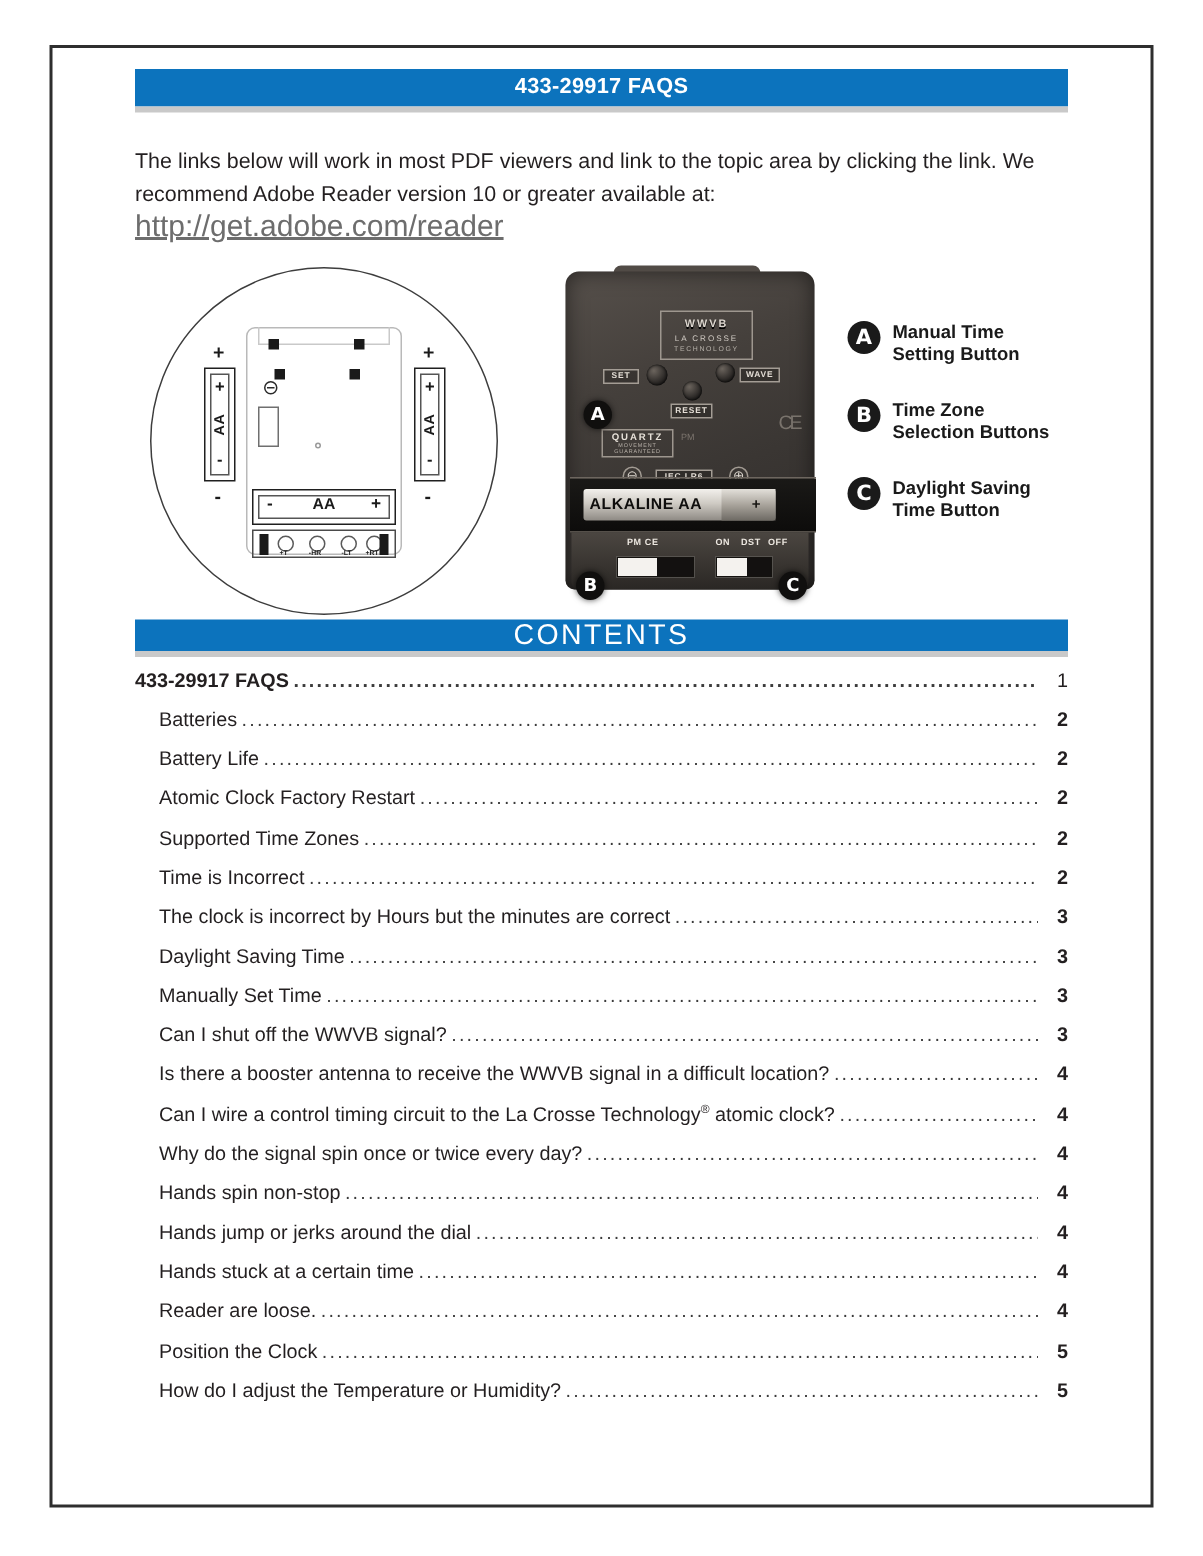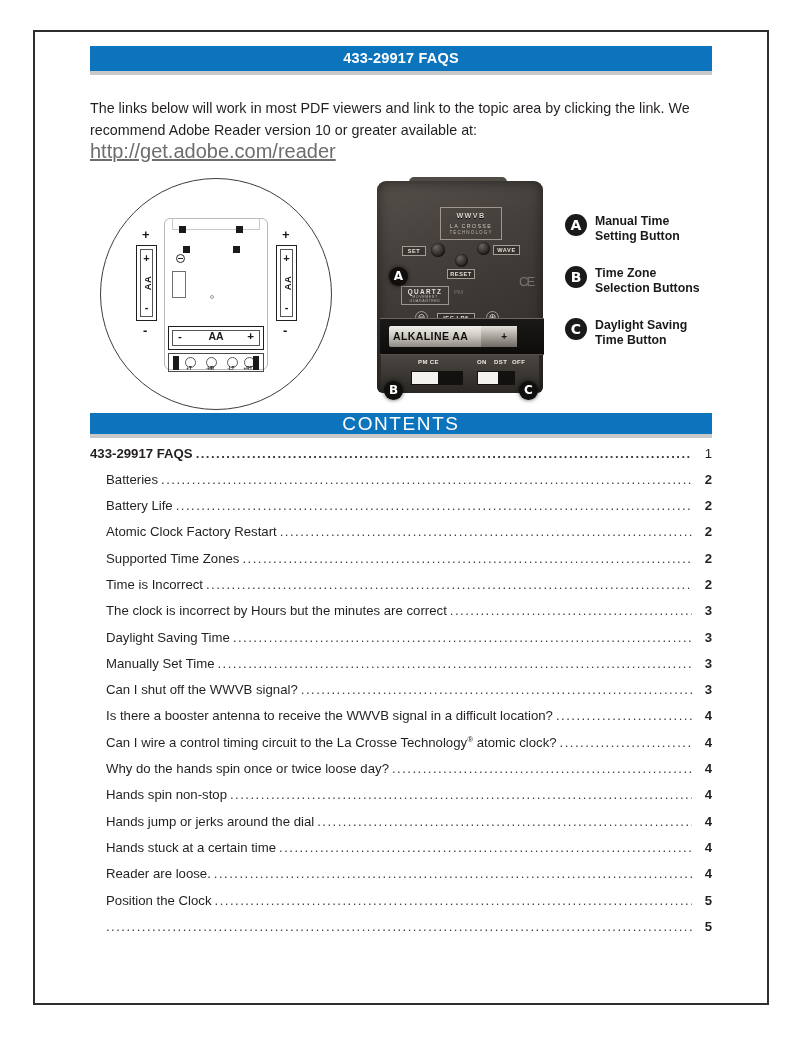--- a/index.html
+++ b/index.html
@@ -741,21 +741,21 @@
           <span class="lbl">Is there a booster antenna to receive the WWVB signal in a difficult location? </span>
           <span class="dots">...........................................................................................................................................</span>
           <span class="pg">4</span>
         </div>
         <div class="toc-row level1">
           <span class="lbl">Can I wire a control timing circuit to the La Crosse Technology<span class="sup">®</span> atomic clock? </span>
           <span class="dots">...........................................................................................................................................</span>
           <span class="pg">4</span>
         </div>
         <div class="toc-row level1">
-          <span class="lbl">Why do the hands spin once or twice loose day? </span>
+          <span class="lbl">Why do the signal spin once or twice every day? </span>
           <span class="dots">...........................................................................................................................................</span>
           <span class="pg">4</span>
         </div>
         <div class="toc-row level1">
           <span class="lbl">Hands spin non-stop </span>
           <span class="dots">...........................................................................................................................................</span>
           <span class="pg">4</span>
         </div>
         <div class="toc-row level1">
           <span class="lbl">Hands jump or jerks around the dial</span>
@@ -771,19 +771,20 @@
           <span class="lbl">Reader are loose.</span>
           <span class="dots">...........................................................................................................................................</span>
           <span class="pg">4</span>
         </div>
         <div class="toc-row level1">
           <span class="lbl">Position the Clock</span>
           <span class="dots">...........................................................................................................................................</span>
           <span class="pg">5</span>
         </div>
         <div class="toc-row level1">
+          <span class="lbl">How do I adjust the Temperature or Humidity?</span>
           <span class="dots">...........................................................................................................................................</span>
           <span class="pg">5</span>
         </div>
       </div>
   </div>
 
 </div>
 
 </body></html>

